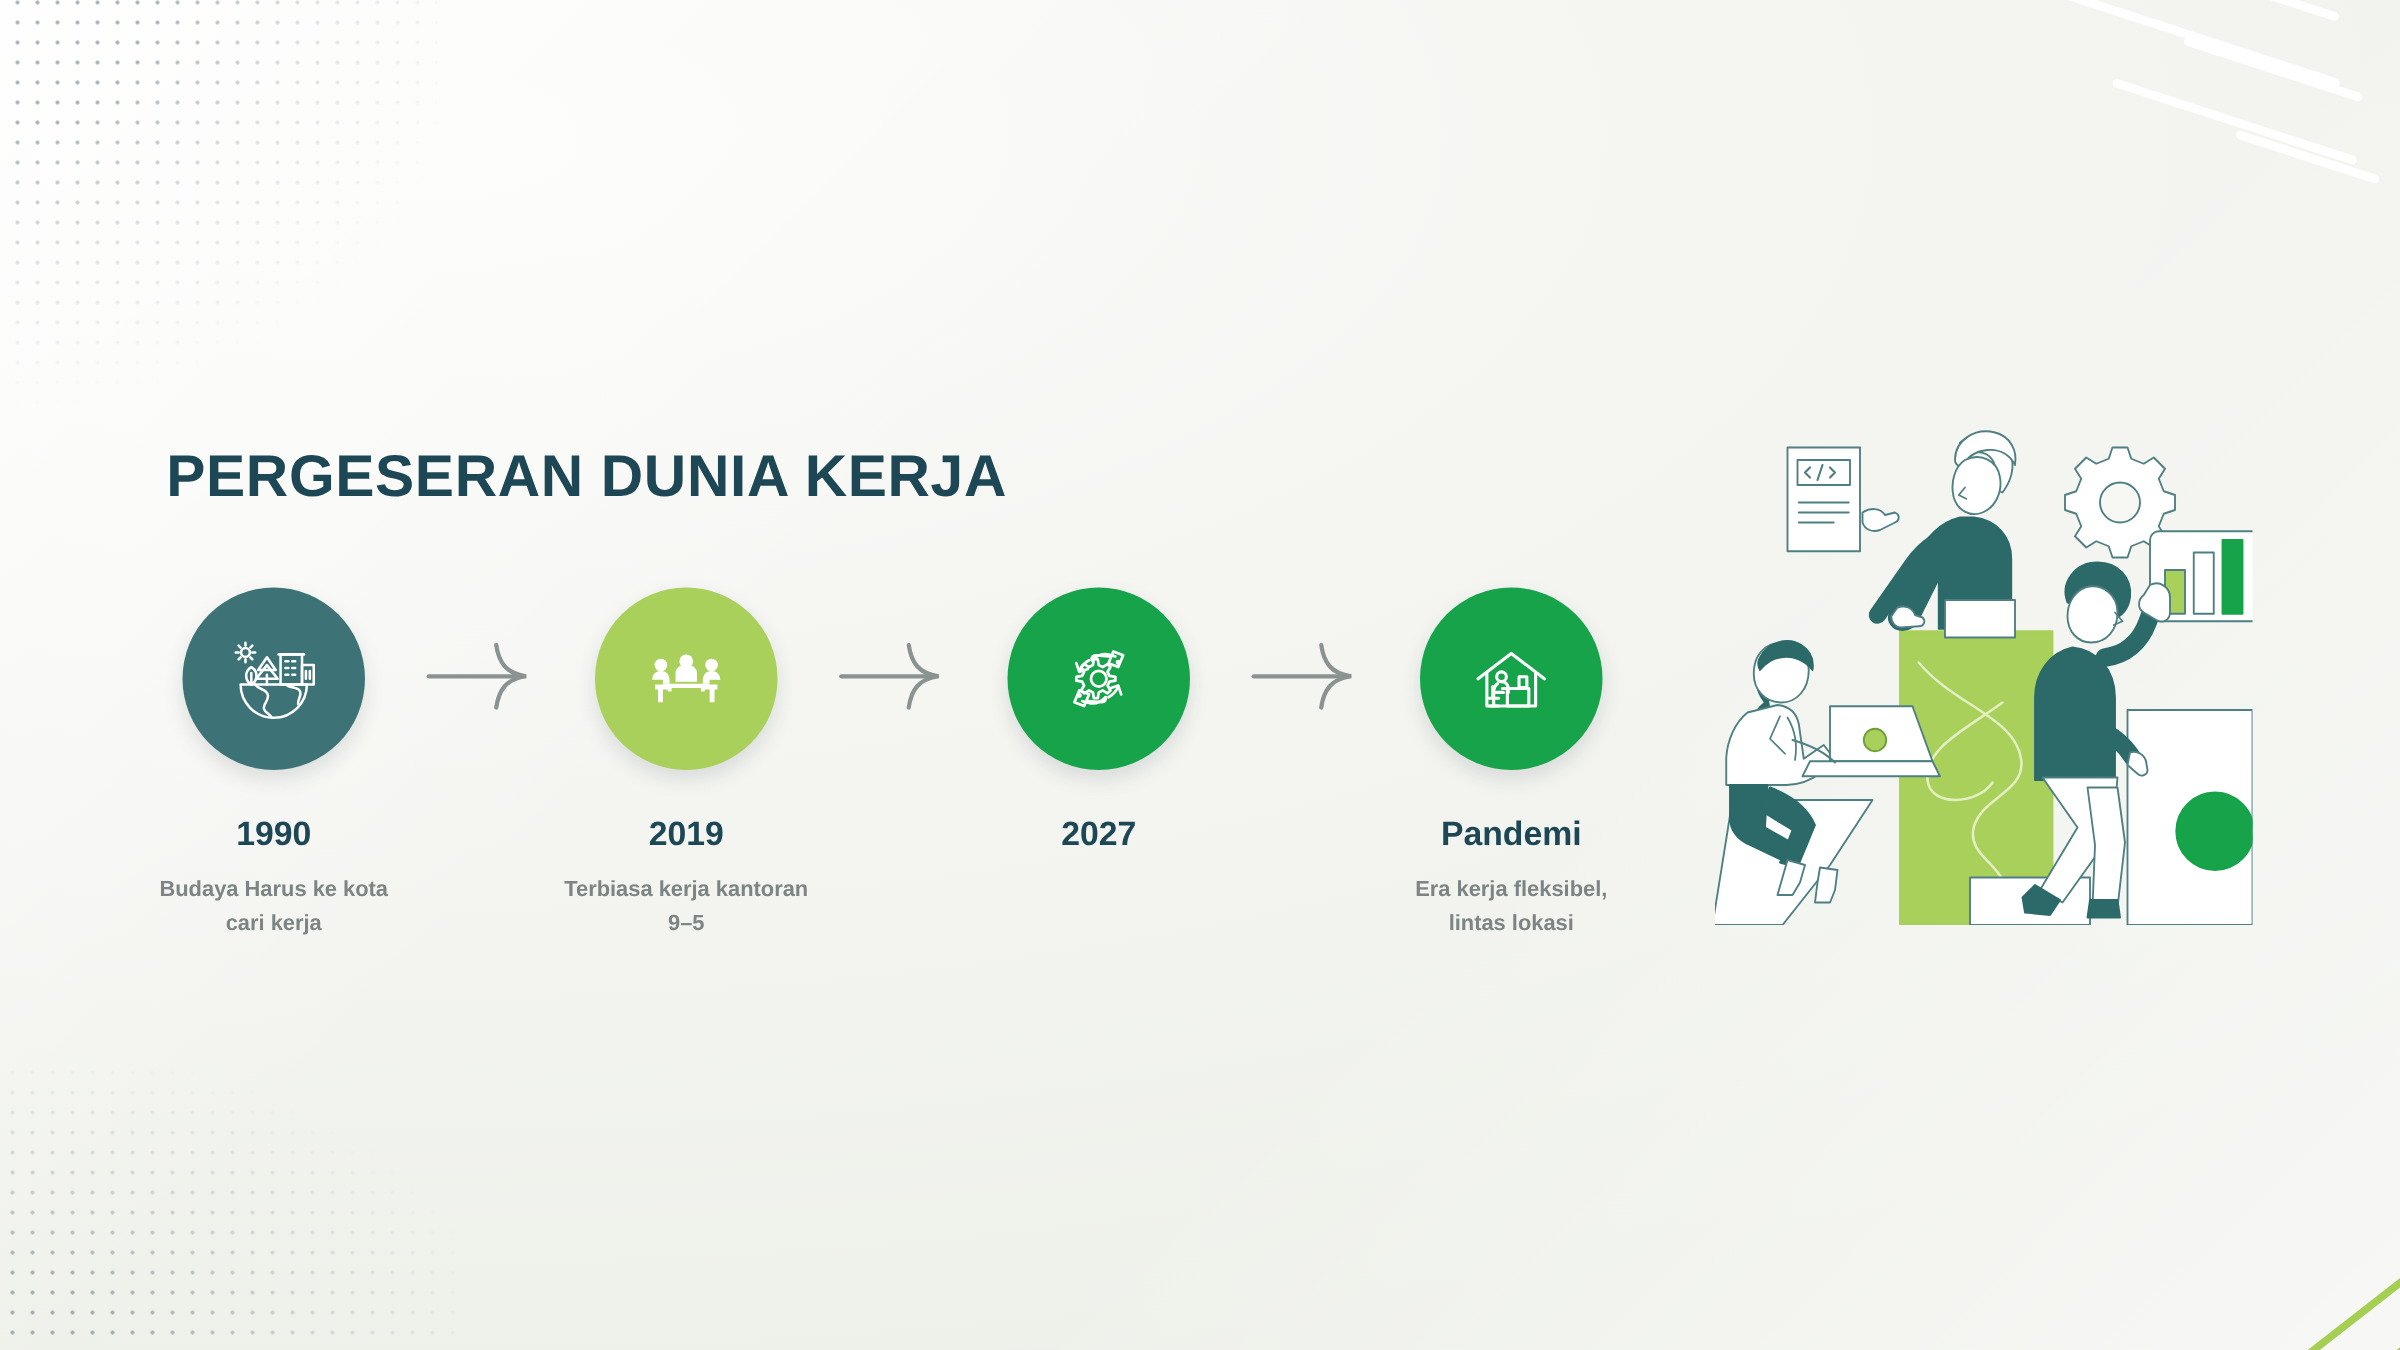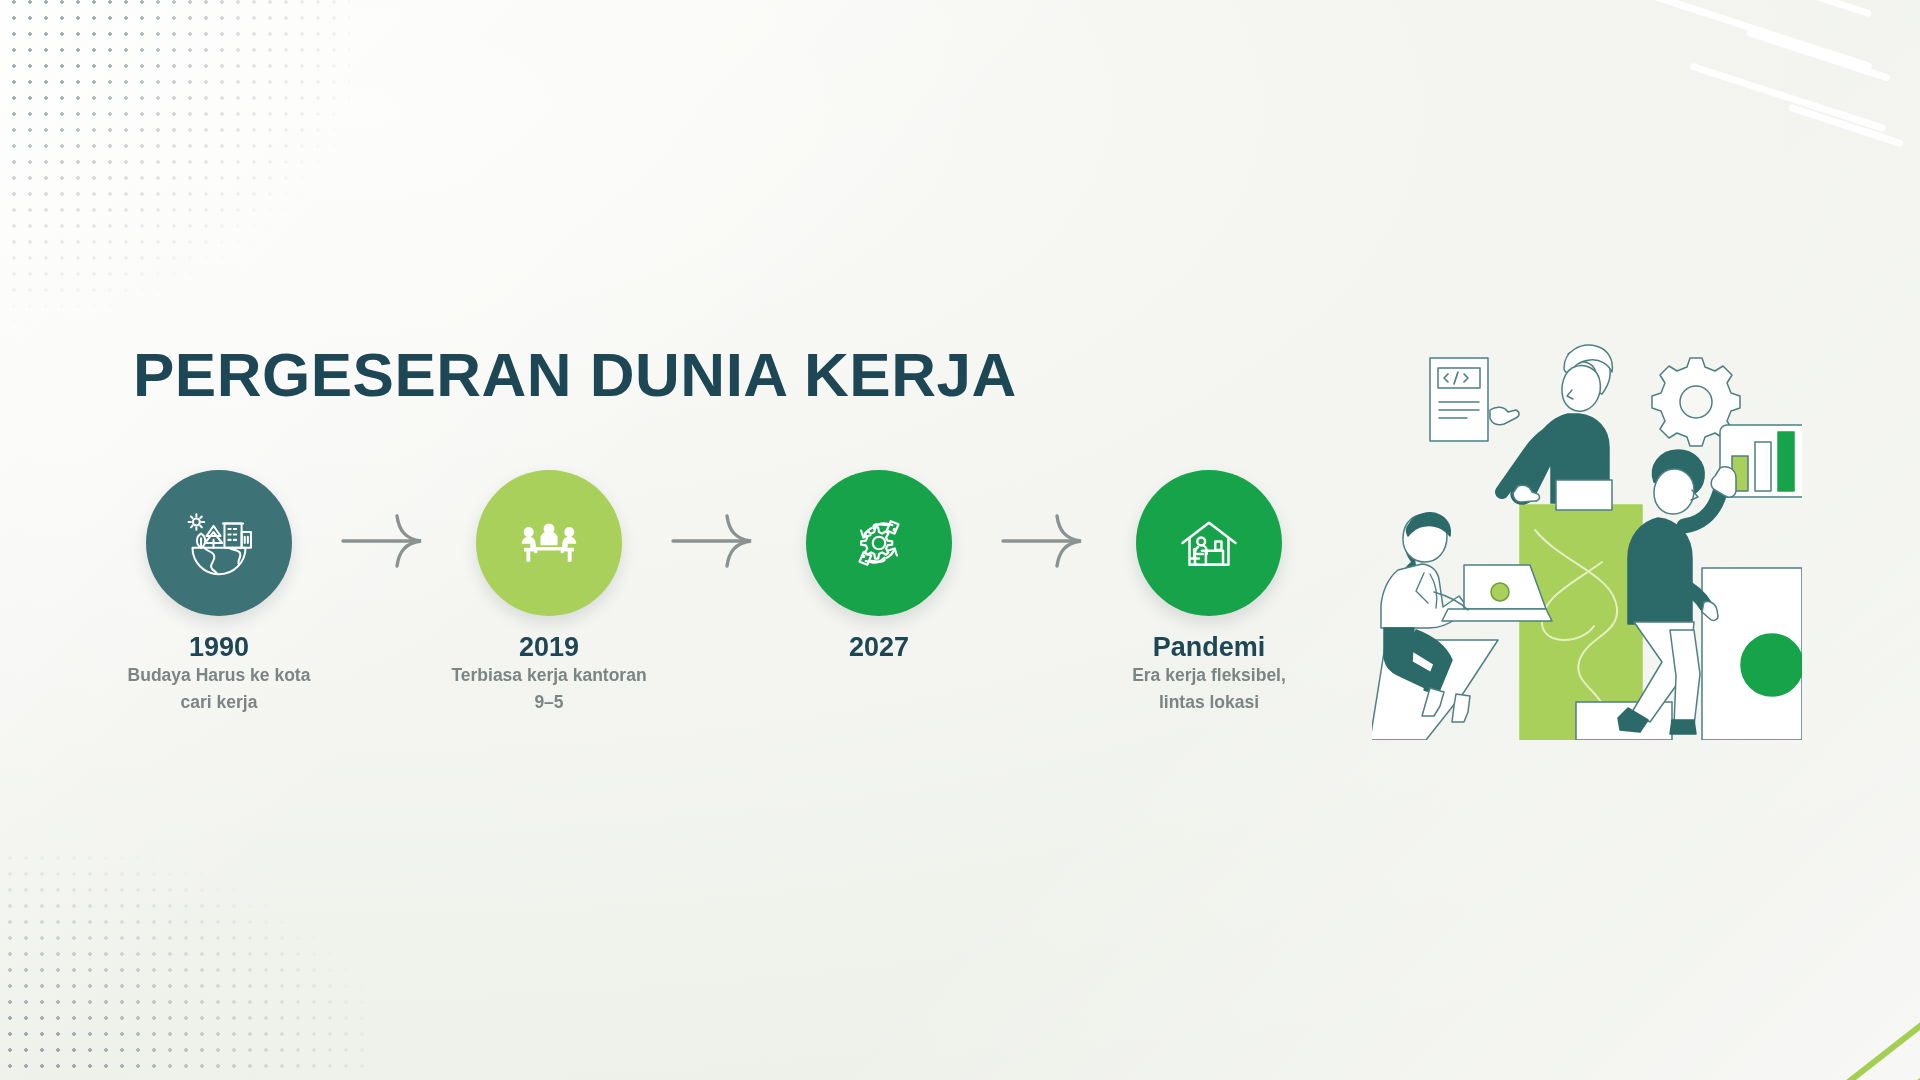--- a/index.html
+++ b/index.html
@@ -58,44 +58,44 @@
     position:absolute; right:-30px; bottom:-50px; width:260px; height:200px;
     pointer-events:none; overflow:hidden;
   }
   .streaks-br i {
     position:absolute; display:block; height:6px; border-radius:6px;
     background:#a5cf53; transform:rotate(-38deg);
   }
 
   
   .title {
-    position:absolute; left:133px; top:339px;
-    font-size:62px; font-weight:700; letter-spacing:.5px;
+    position:absolute; left:133px; top:353px;
+    font-size:47px; font-weight:700; letter-spacing:.5px;
     color:#1e4756; white-space:nowrap;
     font-family:"Liberation Sans", sans-serif;
   }
 
   
   .timeline {
     position:absolute; left:110px; top:470px;
     width:1180px; height:240px;
     display:flex; align-items:flex-start; justify-content:flex-start;
   }
   .step { width:218px; display:flex; flex-direction:column; align-items:center; flex:0 0 auto; }
   .bubble {
     width:146px; height:146px; border-radius:50%;
     display:flex; align-items:center; justify-content:center;
     box-shadow:0 7px 16px rgba(30,50,60,.13);
   }
   .bubble svg { width:78px; height:78px; display:block; }
   .year {
-    margin-top:18px; font-size:27px; font-weight:700; color:#1e4756; line-height:1;
+    margin-top:38px; font-size:27px; font-weight:700; color:#1e4756; line-height:1;
   }
   .desc {
-    margin-top:1px; font-size:17.5px; font-weight:600; line-height:1.52;
+    margin-top:17px; font-size:17.5px; font-weight:600; line-height:1.52;
     color:#7c8584; text-align:center; max-width:200px;
   }
   .connector {
     flex:0 0 auto; width:112px; height:146px;
     display:flex; align-items:center; justify-content:center;
   }
   .connector svg { width:86px; height:58px; overflow:visible; }
 
   
   .illus { position:absolute; left:1372px; top:330px; width:430px; height:410px; }

